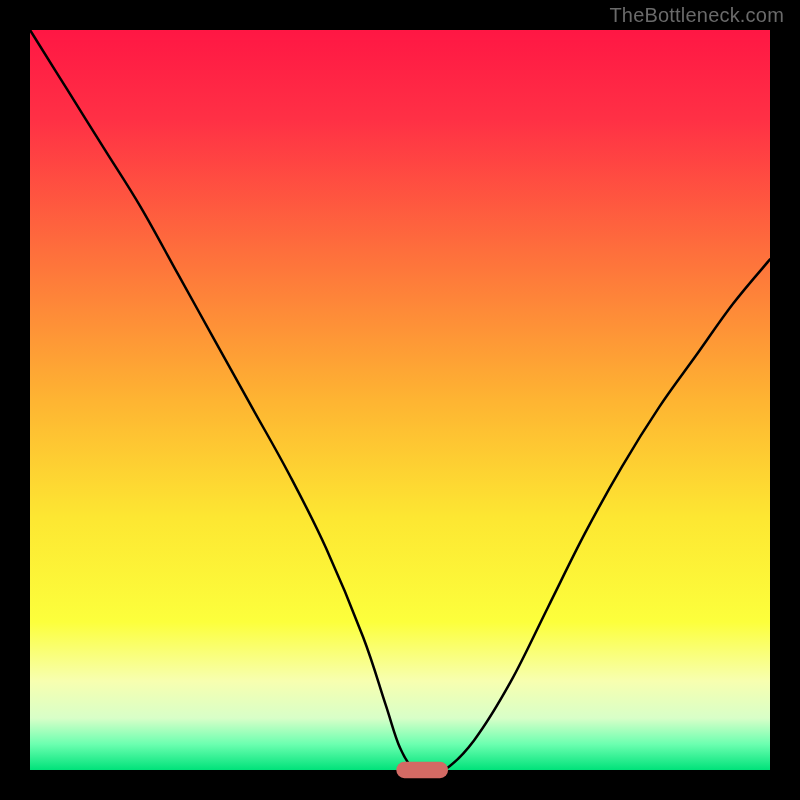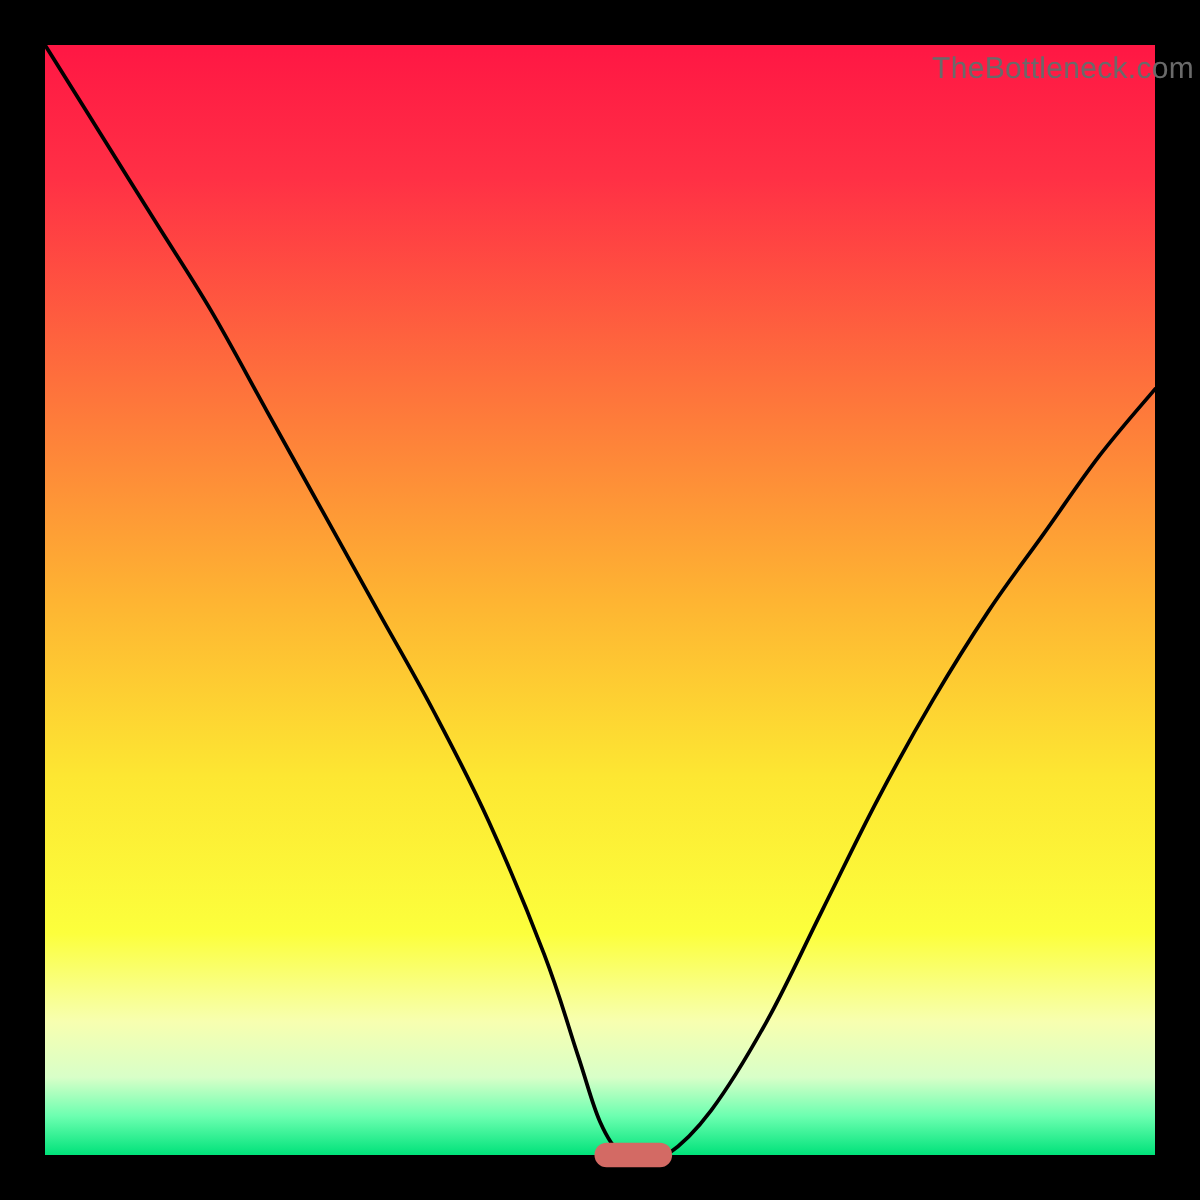--- a/index.html
+++ b/index.html
@@ -13,27 +13,26 @@
   }
   .frame {
     position: relative;
     width: 800px;
     height: 800px;
     background: #000;
   }
   .watermark {
     position: absolute;
     top: 4px;
-    right: 4px;
+    right: 16px;
     color: #6a6a6a;
     font-size: 20px;
     font-weight: 500;
     letter-spacing: 0.2px;
     z-index: 10;
-    margin-top: 31px;
   }
   svg {
     position: absolute;
     top: 0;
     left: 0;
   }
 </style>
 </head>
 <body>
 

